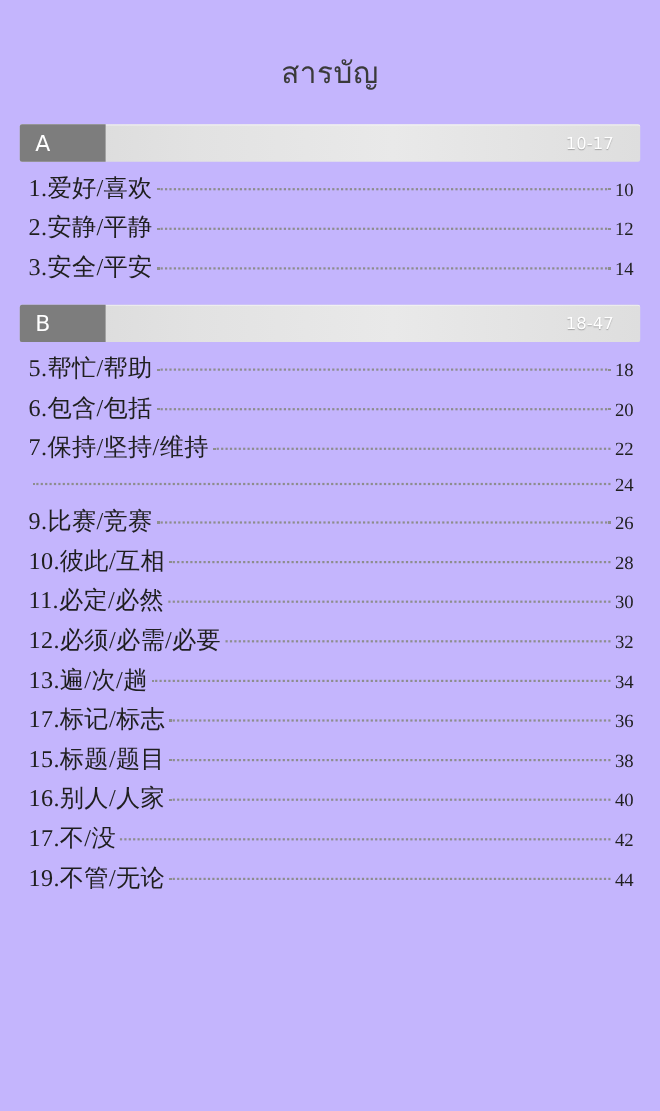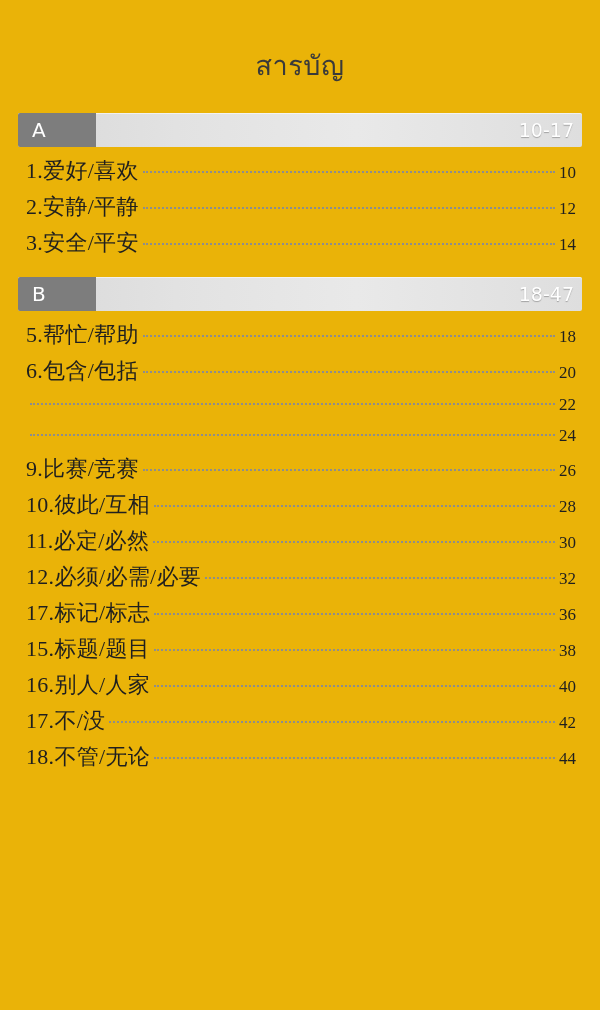--- a/index.html
+++ b/index.html
@@ -14,21 +14,21 @@
     color: #2b2b2b;
     position: relative;
     overflow: hidden;
   }
   .page {
     width: 600px;
     height: 1010px;
     box-sizing: border-box;
     padding: 0 18px;
     position: relative;
-    background: #eab308;
+    background: #c4b5fd;
   }
   .page-title {
     text-align: center;
     font-size: 27px;
     letter-spacing: 0.5px;
     color: #3a3a3a;
     padding-top: 44px;
     padding-bottom: 10px;
     font-family: "DejaVu Sans", "Liberation Sans", sans-serif;
     font-weight: 400;
@@ -52,22 +52,22 @@
     display: flex;
     align-items: center;
     padding-left: 14px;
     box-sizing: border-box;
     font-size: 20px;
     font-family: "DejaVu Sans", "Liberation Sans", sans-serif;
     border-radius: 2px 0 0 2px;
   }
   .section-bar .range {
     margin-left: auto;
-    padding-right: 8px;
-    font-size: 19px;
+    padding-right: 24px;
+    font-size: 15px;
     color: #ffffff;
     font-family: "DejaVu Sans", "Liberation Sans", sans-serif;
     text-shadow: 0 1px 1px rgba(120,120,120,0.6);
     text-align: right;
   }
   .toc-list {
     list-style: none;
     margin: 0;
     padding: 0;
   }
@@ -137,20 +137,21 @@
       <span class="toc-label">5.帮忙/帮助</span>
       <span class="leader"></span>
       <span class="toc-page">18</span>
     </li>
     <li class="toc-item">
       <span class="toc-label">6.包含/包括</span>
       <span class="leader"></span>
       <span class="toc-page">20</span>
     </li>
     <li class="toc-item">
+      <span class="toc-label">7.保持/坚持/维持</span>
       <span class="leader"></span>
       <span class="toc-page">22</span>
     </li>
     <li class="toc-item">
       <span class="leader"></span>
       <span class="toc-page">24</span>
     </li>
     <li class="toc-item">
       <span class="toc-label">9.比赛/竞赛</span>
       <span class="leader"></span>
@@ -165,39 +166,44 @@
       <span class="toc-label">11.必定/必然</span>
       <span class="leader"></span>
       <span class="toc-page">30</span>
     </li>
     <li class="toc-item">
       <span class="toc-label">12.必须/必需/必要</span>
       <span class="leader"></span>
       <span class="toc-page">32</span>
     </li>
     <li class="toc-item">
+      <span class="toc-label">13.遍/次/趟</span>
+      <span class="leader"></span>
+      <span class="toc-page">34</span>
+    </li>
+    <li class="toc-item">
       <span class="toc-label">17.标记/标志</span>
       <span class="leader"></span>
       <span class="toc-page">36</span>
     </li>
     <li class="toc-item">
       <span class="toc-label">15.标题/题目</span>
       <span class="leader"></span>
       <span class="toc-page">38</span>
     </li>
     <li class="toc-item">
       <span class="toc-label">16.别人/人家</span>
       <span class="leader"></span>
       <span class="toc-page">40</span>
     </li>
     <li class="toc-item">
       <span class="toc-label">17.不/没</span>
       <span class="leader"></span>
       <span class="toc-page">42</span>
     </li>
     <li class="toc-item">
-      <span class="toc-label">18.不管/无论</span>
+      <span class="toc-label">19.不管/无论</span>
       <span class="leader"></span>
       <span class="toc-page">44</span>
     </li>
   </ul>
 
 </div>
 
 </body></html>

